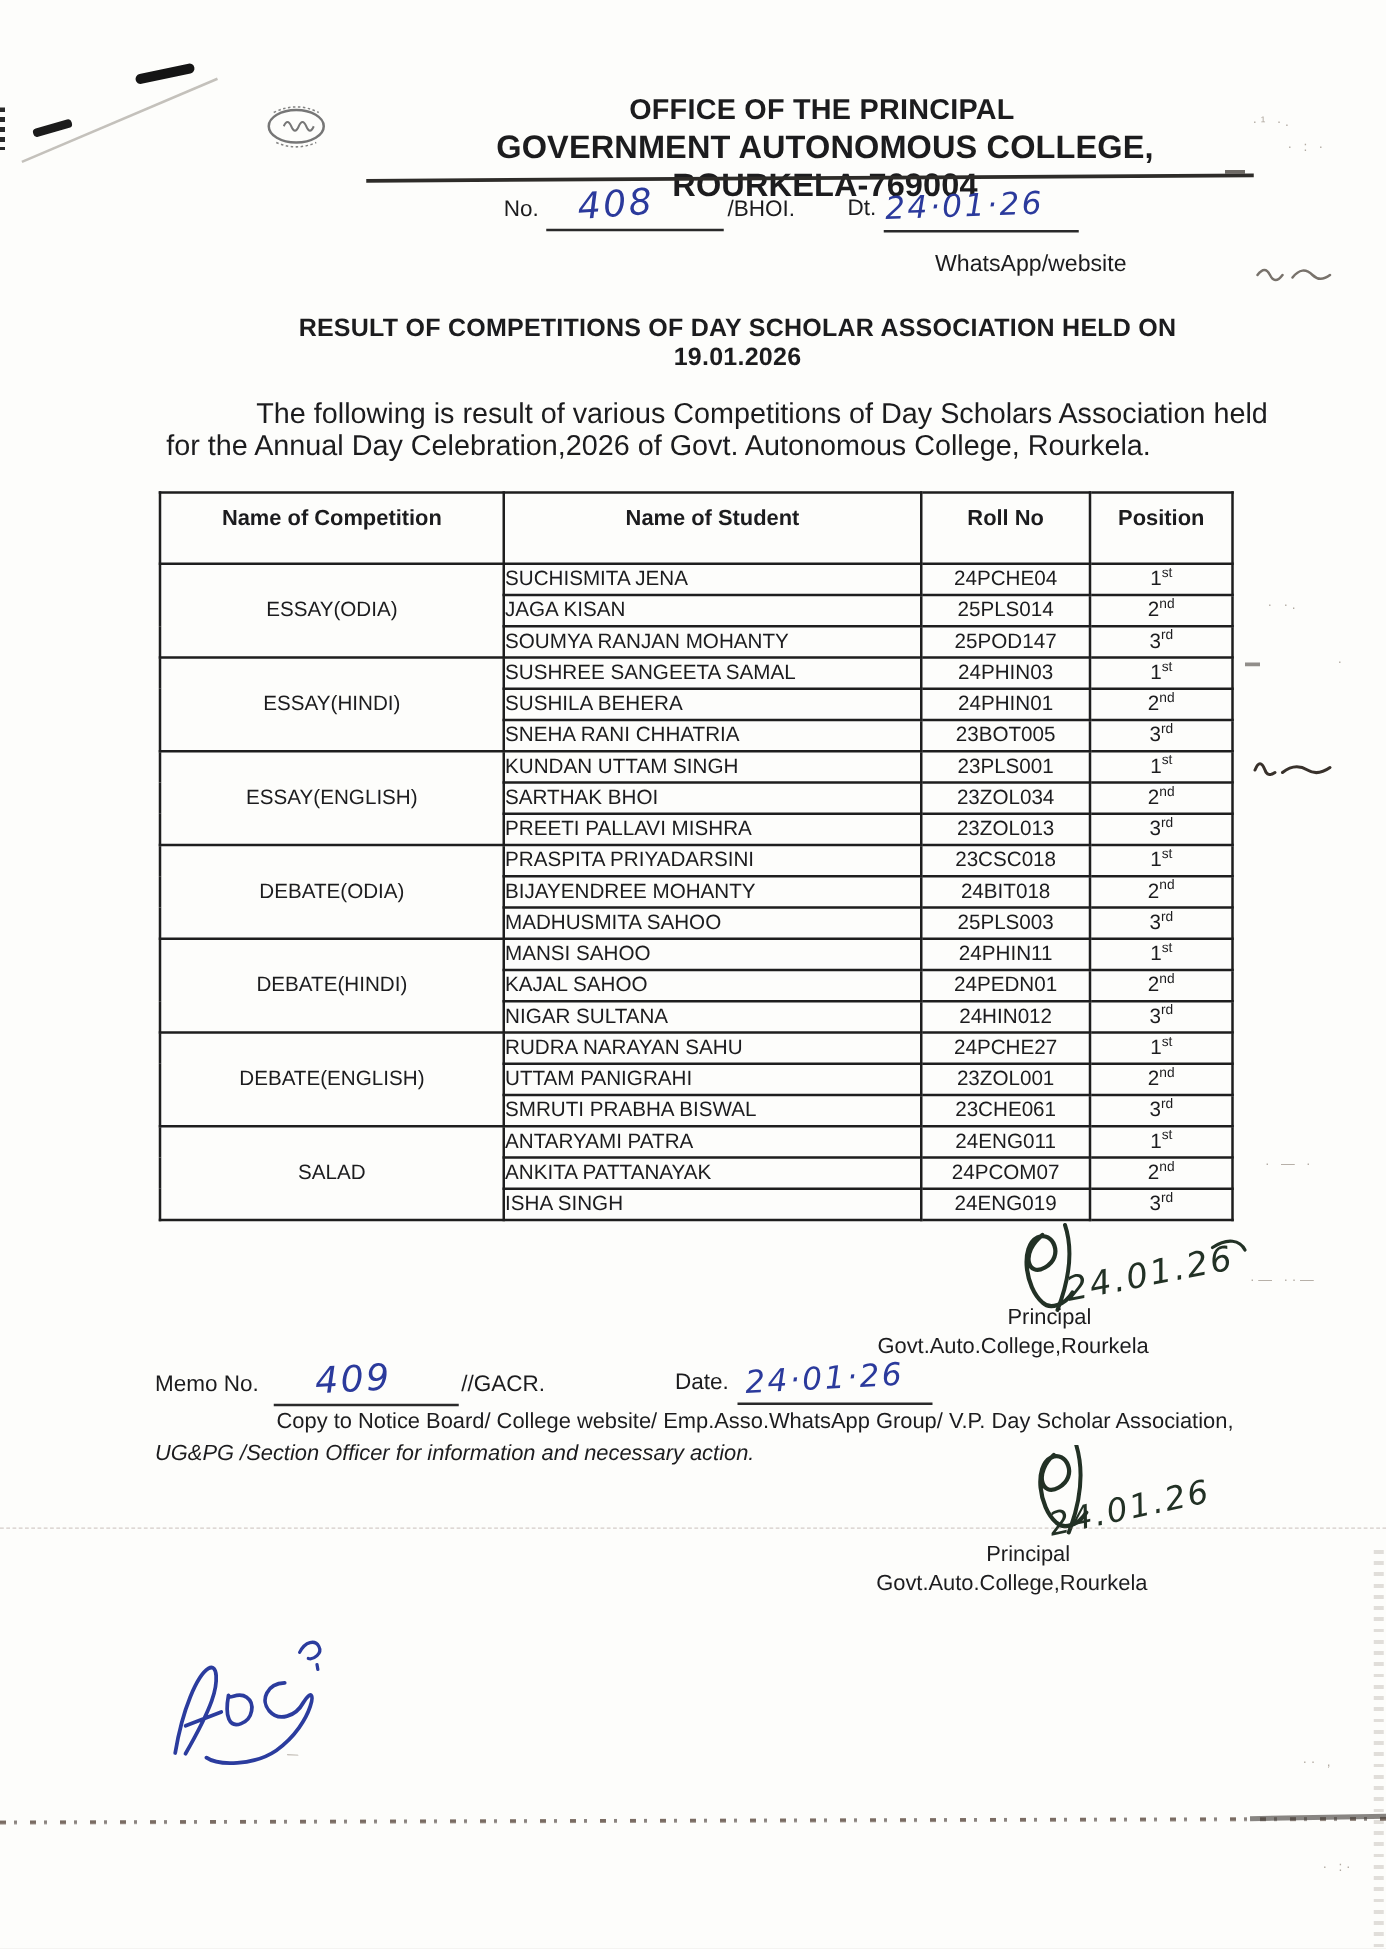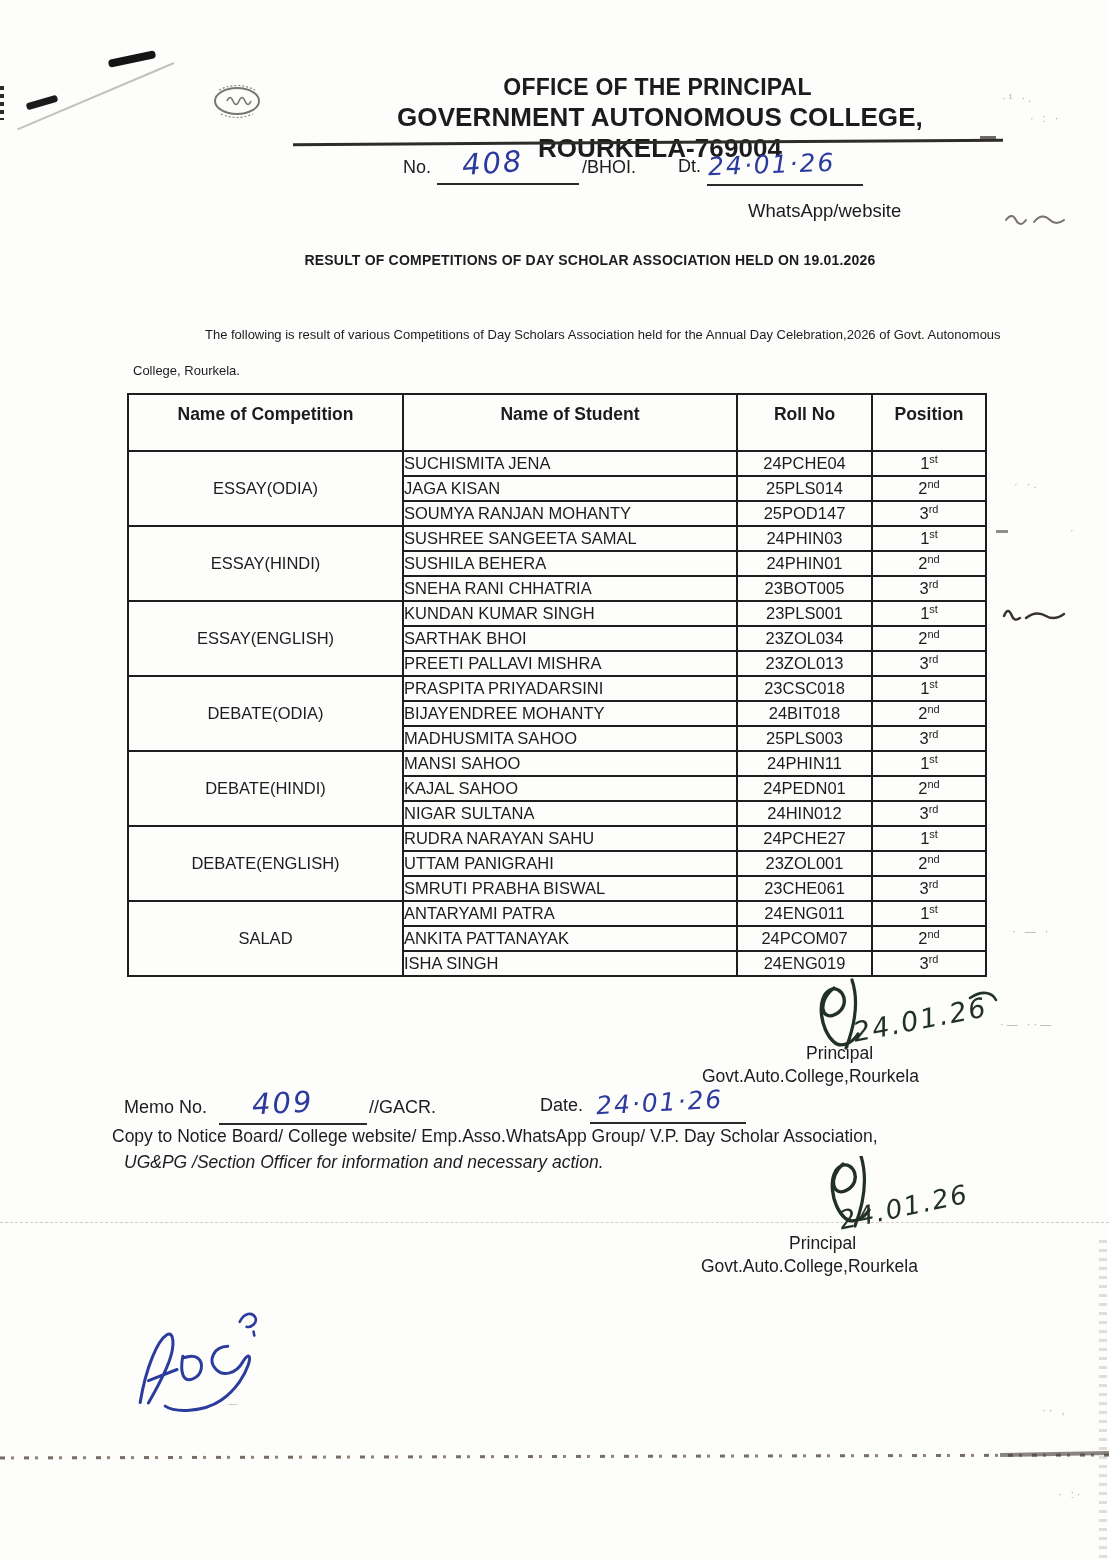--- a/index.html
+++ b/index.html
@@ -13,22 +13,22 @@
   
   .office-title{font-size:23px;font-weight:bold;letter-spacing:.2px;}
   .college-title{font-size:26px;font-weight:bold;letter-spacing:.1px;}
   .head-rule{height:3px;background:#2e2c29;transform:rotate(-.35deg);}
   .label-md{font-size:18px;}
   .underline-seg{border-bottom:2px solid #2a2a2a;height:2px;}
   .hand{font-style:italic;letter-spacing:2px;font-family:"DejaVu Sans",sans-serif;}
   .hand-blue{color:#2b3a9c;}
   .hand-dark{color:#223125;}
   
-  .doc-title{font-size:14px;font-weight:bold;letter-spacing:.2px;}
-  .intro{font-size:13px;line-height:36px;text-indent:72px;}
+  .doc-title{font-size:20px;font-weight:bold;letter-spacing:.2px;}
+  .intro{font-size:23px;line-height:26px;text-indent:72px;}
   
   table.results{border-collapse:collapse;table-layout:fixed;}
   table.results th,table.results td{border:2px solid #1e1e1e;overflow:hidden;}
   table.results th{font-size:17.5px;font-weight:bold;vertical-align:top;padding-top:7px;text-align:center;line-height:24px;}
   th.h-comp{width:221px;padding-left:26px;padding-right:26px;}
   th.h-student{width:330px;margin-top:28px;}
   th.h-roll{width:131px;}
   th.h-pos{width:110px;margin-top:37px;}
   table.results td{height:23px;font-size:16.5px;line-height:23px;padding:0;}
   td.comp{text-align:center;}
@@ -130,21 +130,21 @@
           <td class="roll">24PHIN01</td>
           <td class="pos"><span>2</span><sup>nd</sup></td>
         </tr>
         <tr>
           <td class="student">SNEHA RANI CHHATRIA</td>
           <td class="roll">23BOT005</td>
           <td class="pos"><span>3</span><sup>rd</sup></td>
         </tr>
         <tr>
           <td class="comp" rowspan="3">ESSAY(ENGLISH)</td>
-          <td class="student">KUNDAN KUMAR SINGH</td>
+          <td class="student">KUNDAN UTTAM SINGH</td>
           <td class="roll">23PLS001</td>
           <td class="pos"><span>1</span><sup>st</sup></td>
         </tr>
         <tr>
           <td class="student">SARTHAK BHOI</td>
           <td class="roll">23ZOL034</td>
           <td class="pos"><span>2</span><sup>nd</sup></td>
         </tr>
         <tr>
           <td class="student">PREETI PALLAVI MISHRA</td>
@@ -230,21 +230,21 @@
   <div class="abs sig-caption" style="left:702px;top:1066px;">Govt.Auto.College,Rourkela</div>
 
   <div class="abs label-md" style="left:124px;top:1097px;">Memo No.</div>
   <div class="abs underline-seg" style="left:219px;top:1121px;width:148px;"></div>
   <div class="abs hand hand-blue" style="left:252px;top:1086px;font-size:29px;transform:rotate(-3deg);">409</div>
   <div class="abs label-md" style="left:369px;top:1097px;text-align:right;">//GACR.</div>
   <div class="abs label-md" style="left:540px;top:1095px;">Date.</div>
   <div class="abs underline-seg" style="left:590px;top:1120px;width:156px;"></div>
   <div class="abs hand hand-blue" style="left:596px;top:1088px;font-size:25px;transform:rotate(-3deg);">24·01·26</div>
 
-  <div class="abs copy-text" style="left:112px;top:1123px;width:960px;">Copy to Notice Board/ College website/ Emp.Asso.WhatsApp Group/ V.P. Day Scholar Association,</div>
+  <div class="abs copy-text" style="left:124px;top:1123px;width:960px;text-align:center;">Copy to Notice Board/ College website/ Emp.Asso.WhatsApp Group/ V.P. Day Scholar Association,</div>
   <div class="abs copy-text" style="left:124px;top:1149px;width:960px;font-style:italic;">UG&amp;PG /Section Officer for information and necessary action.</div>
 
   <div class="abs" style="left:815px;top:1156px;width:170px;height:80px;">
     <svg width="170" height="80" viewBox="0 0 170 80">
       <path d="M28 8 C12 22 18 42 32 34 C48 25 38 4 26 10 C12 17 16 50 30 62 C36 68 48 64 54 54" fill="none" stroke="#223125" stroke-width="3.4" stroke-linecap="round"></path>
       <path d="M46 0 C52 20 50 44 40 70" fill="none" stroke="#223125" stroke-width="3.2" stroke-linecap="round"></path>
     </svg>
   </div>
   <div class="abs hand hand-dark" style="left:838px;top:1192px;font-size:26px;transform:rotate(-12deg);">24.01.26</div>
   <div class="abs sig-caption" style="left:789px;top:1233px;">Principal</div>

